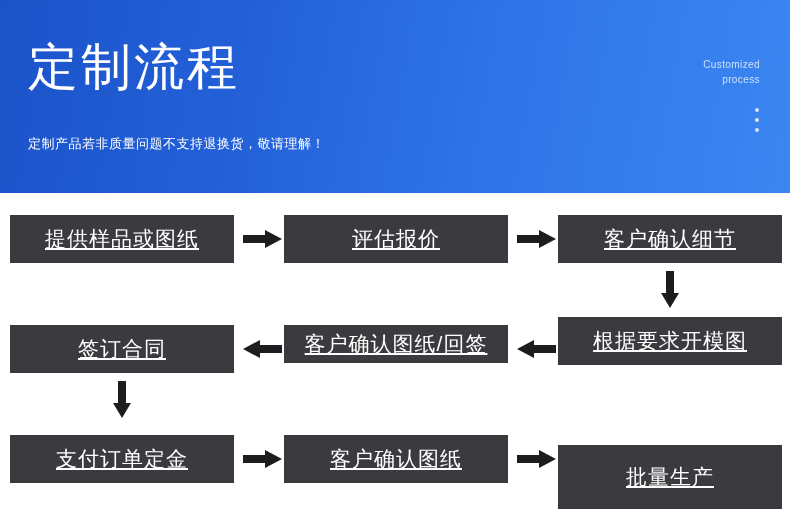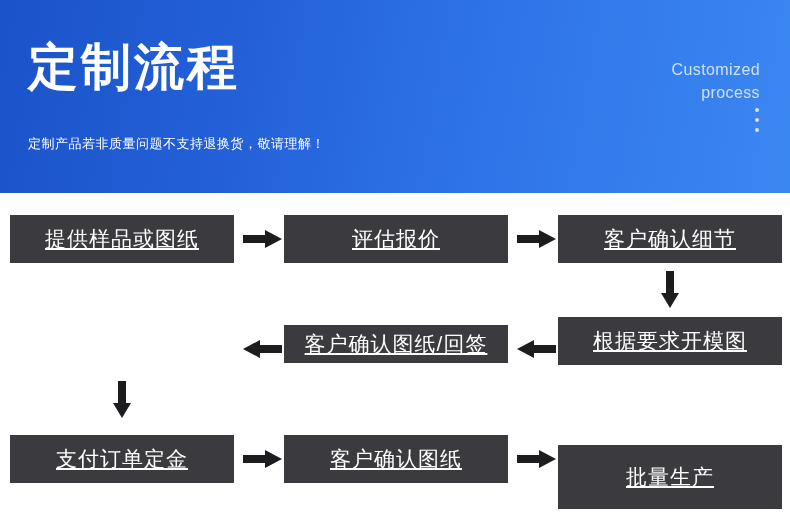--- a/index.html
+++ b/index.html
@@ -26,41 +26,41 @@
     width: 790px;
     height: 193px;
     background: linear-gradient(100deg, #1b53c9 0%, #2360d8 30%, #2f74e8 62%, #3b87f2 100%);
     overflow: hidden;
   }
   .banner-title {
     position: absolute;
     left: 28px;
     top: 42px;
     font-size: 50px;
-    font-weight: bold;
+    font-weight: normal;
     color: #ffffff;
     letter-spacing: 3px;
     line-height: 1;
   }
   .banner-sub {
     position: absolute;
     left: 28px;
     top: 136px;
     font-size: 13px;
     color: #ffffff;
     letter-spacing: 0.5px;
     line-height: 1.2;
   }
   .banner-en {
     position: absolute;
     right: 30px;
     top: 58px;
     width: 120px;
     text-align: right;
-    font-size: 16px;
+    font-size: 10px;
     color: #cfe0fb;
     line-height: 1.45;
     letter-spacing: 0.4px;
   }
   .banner-dots {
     position: absolute;
     right: 31px;
     top: 108px;
     display: flex;
     flex-direction: column;
@@ -148,20 +148,21 @@
       </svg>
     </div>
     <div class="node" style="left:558px; top:22px; width:224px; height:48px;">客户确认细节</div>
 
     <div class="arrow v" style="left:658px; top:78px;">
       <svg width="20" height="38" viewBox="0 0 20 38" aria-hidden="true">
         <path d="M6 0 H14 V22 H19 L10 37 L1 22 H6 Z" fill="#1d1d1f"></path>
       </svg>
     </div>
 
+    <div class="node" style="left:10px; top:132px; width:224px; height:48px;">签订合同</div>
     <div class="arrow h" style="left:240px; top:144px;">
       <svg width="40" height="20" viewBox="0 0 40 20" aria-hidden="true">
         <path d="M39 6 H17 V1 L0 10 L17 19 V14 H39 Z" fill="#1d1d1f"></path>
       </svg>
     </div>
     <div class="node" style="left:284px; top:132px; width:224px; height:38px;">客户确认图纸/回签</div>
     <div class="arrow h" style="left:514px; top:144px;">
       <svg width="40" height="20" viewBox="0 0 40 20" aria-hidden="true">
         <path d="M39 6 H17 V1 L0 10 L17 19 V14 H39 Z" fill="#1d1d1f"></path>
       </svg>

